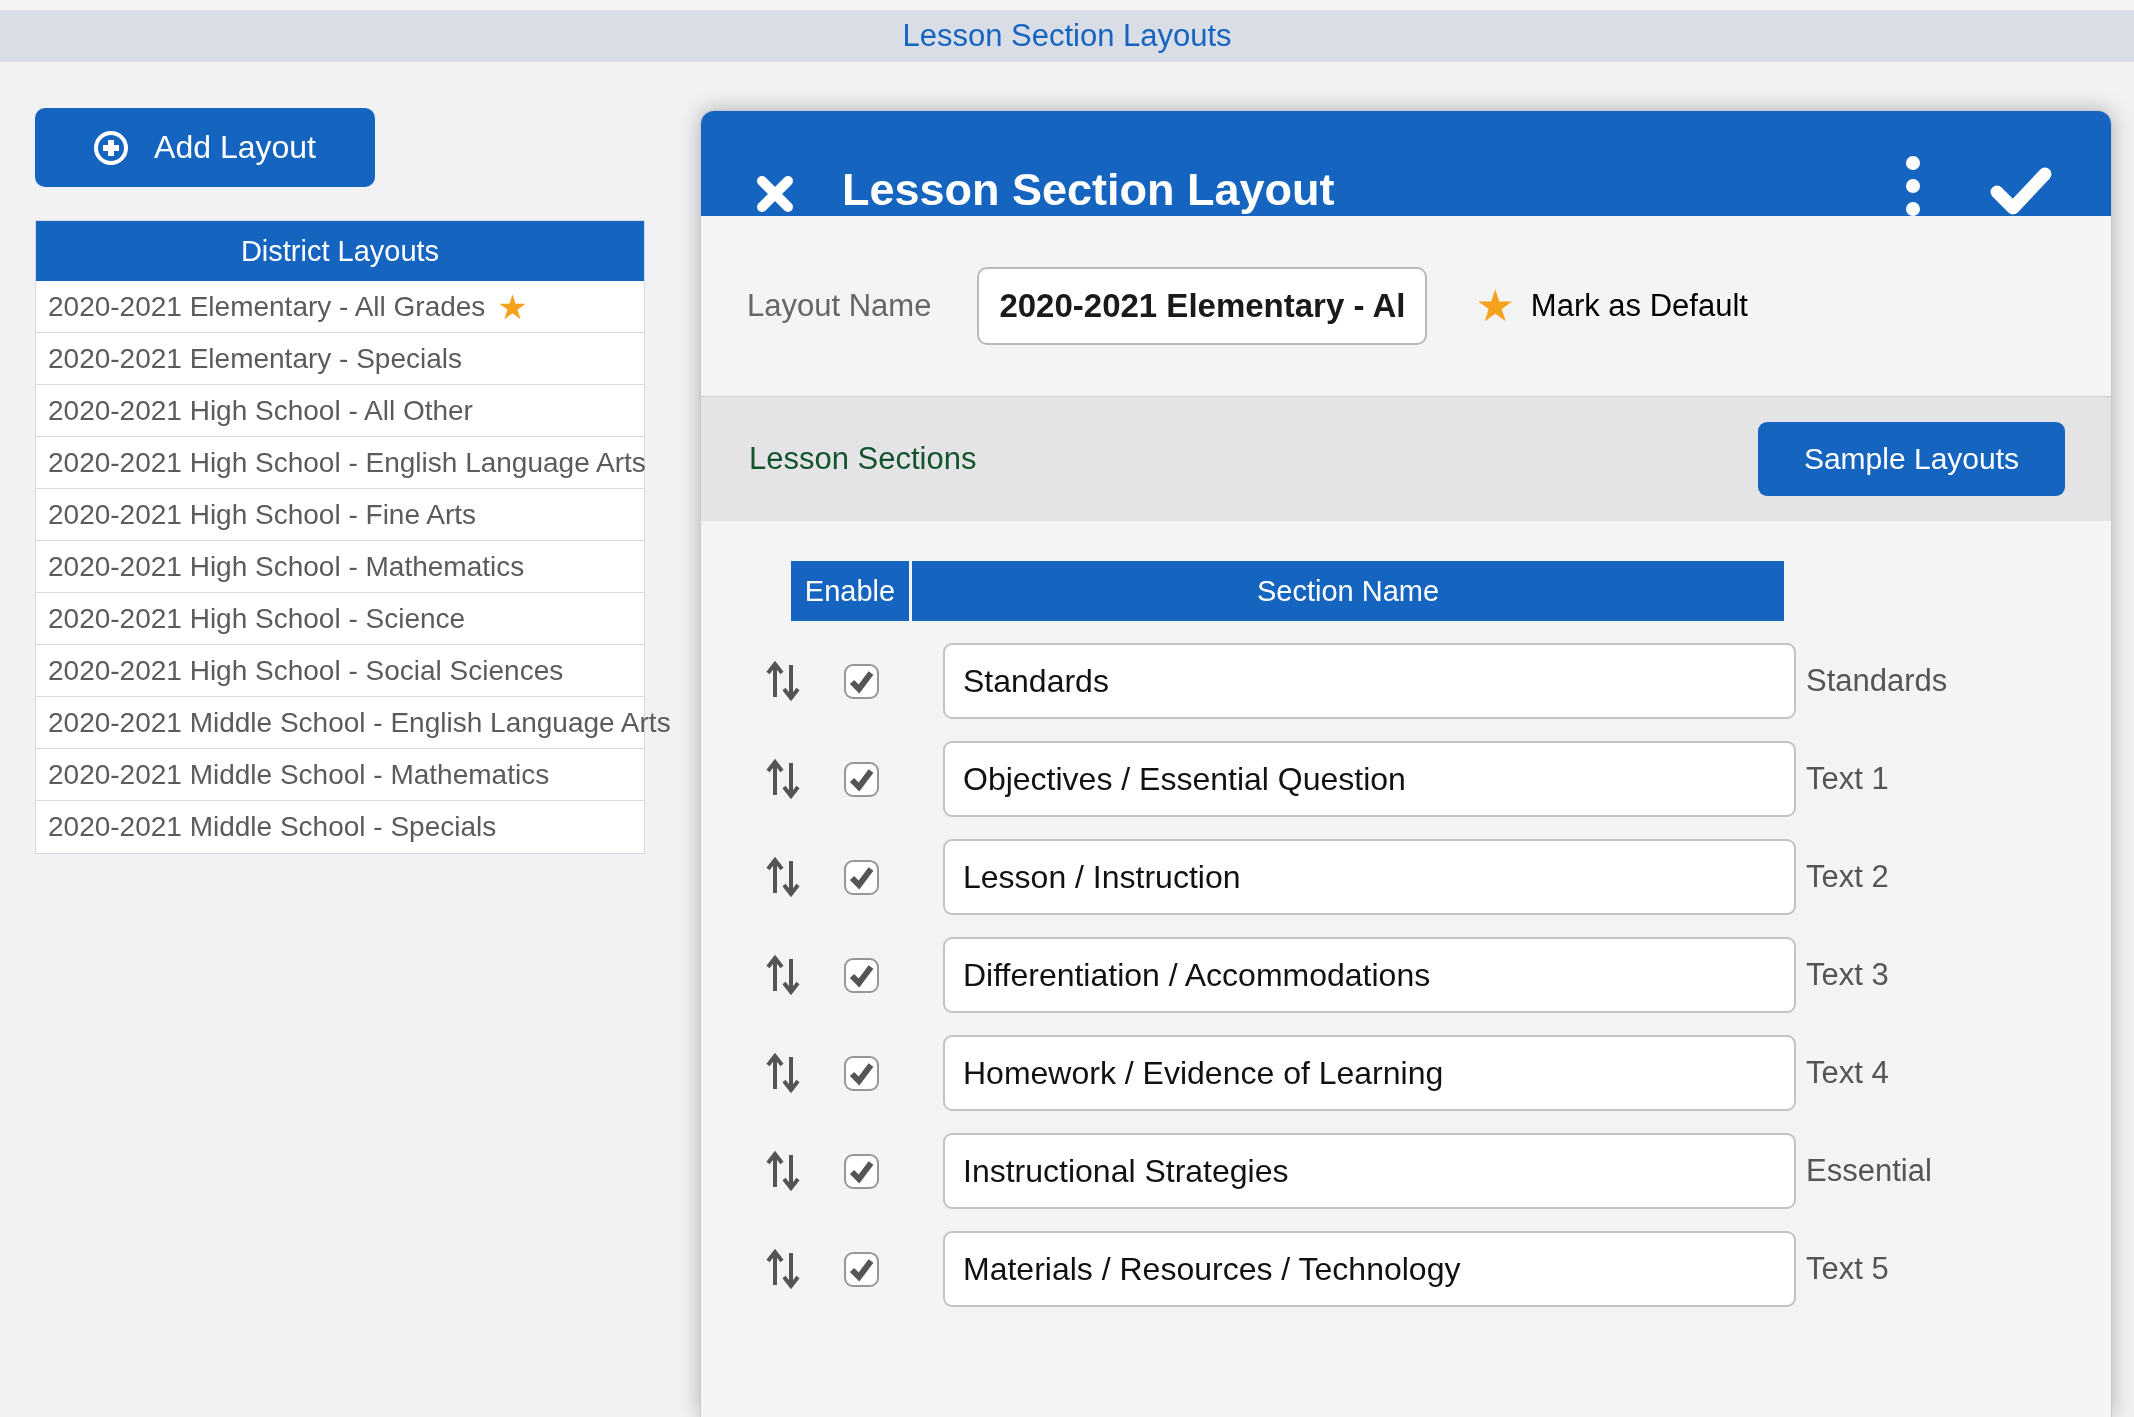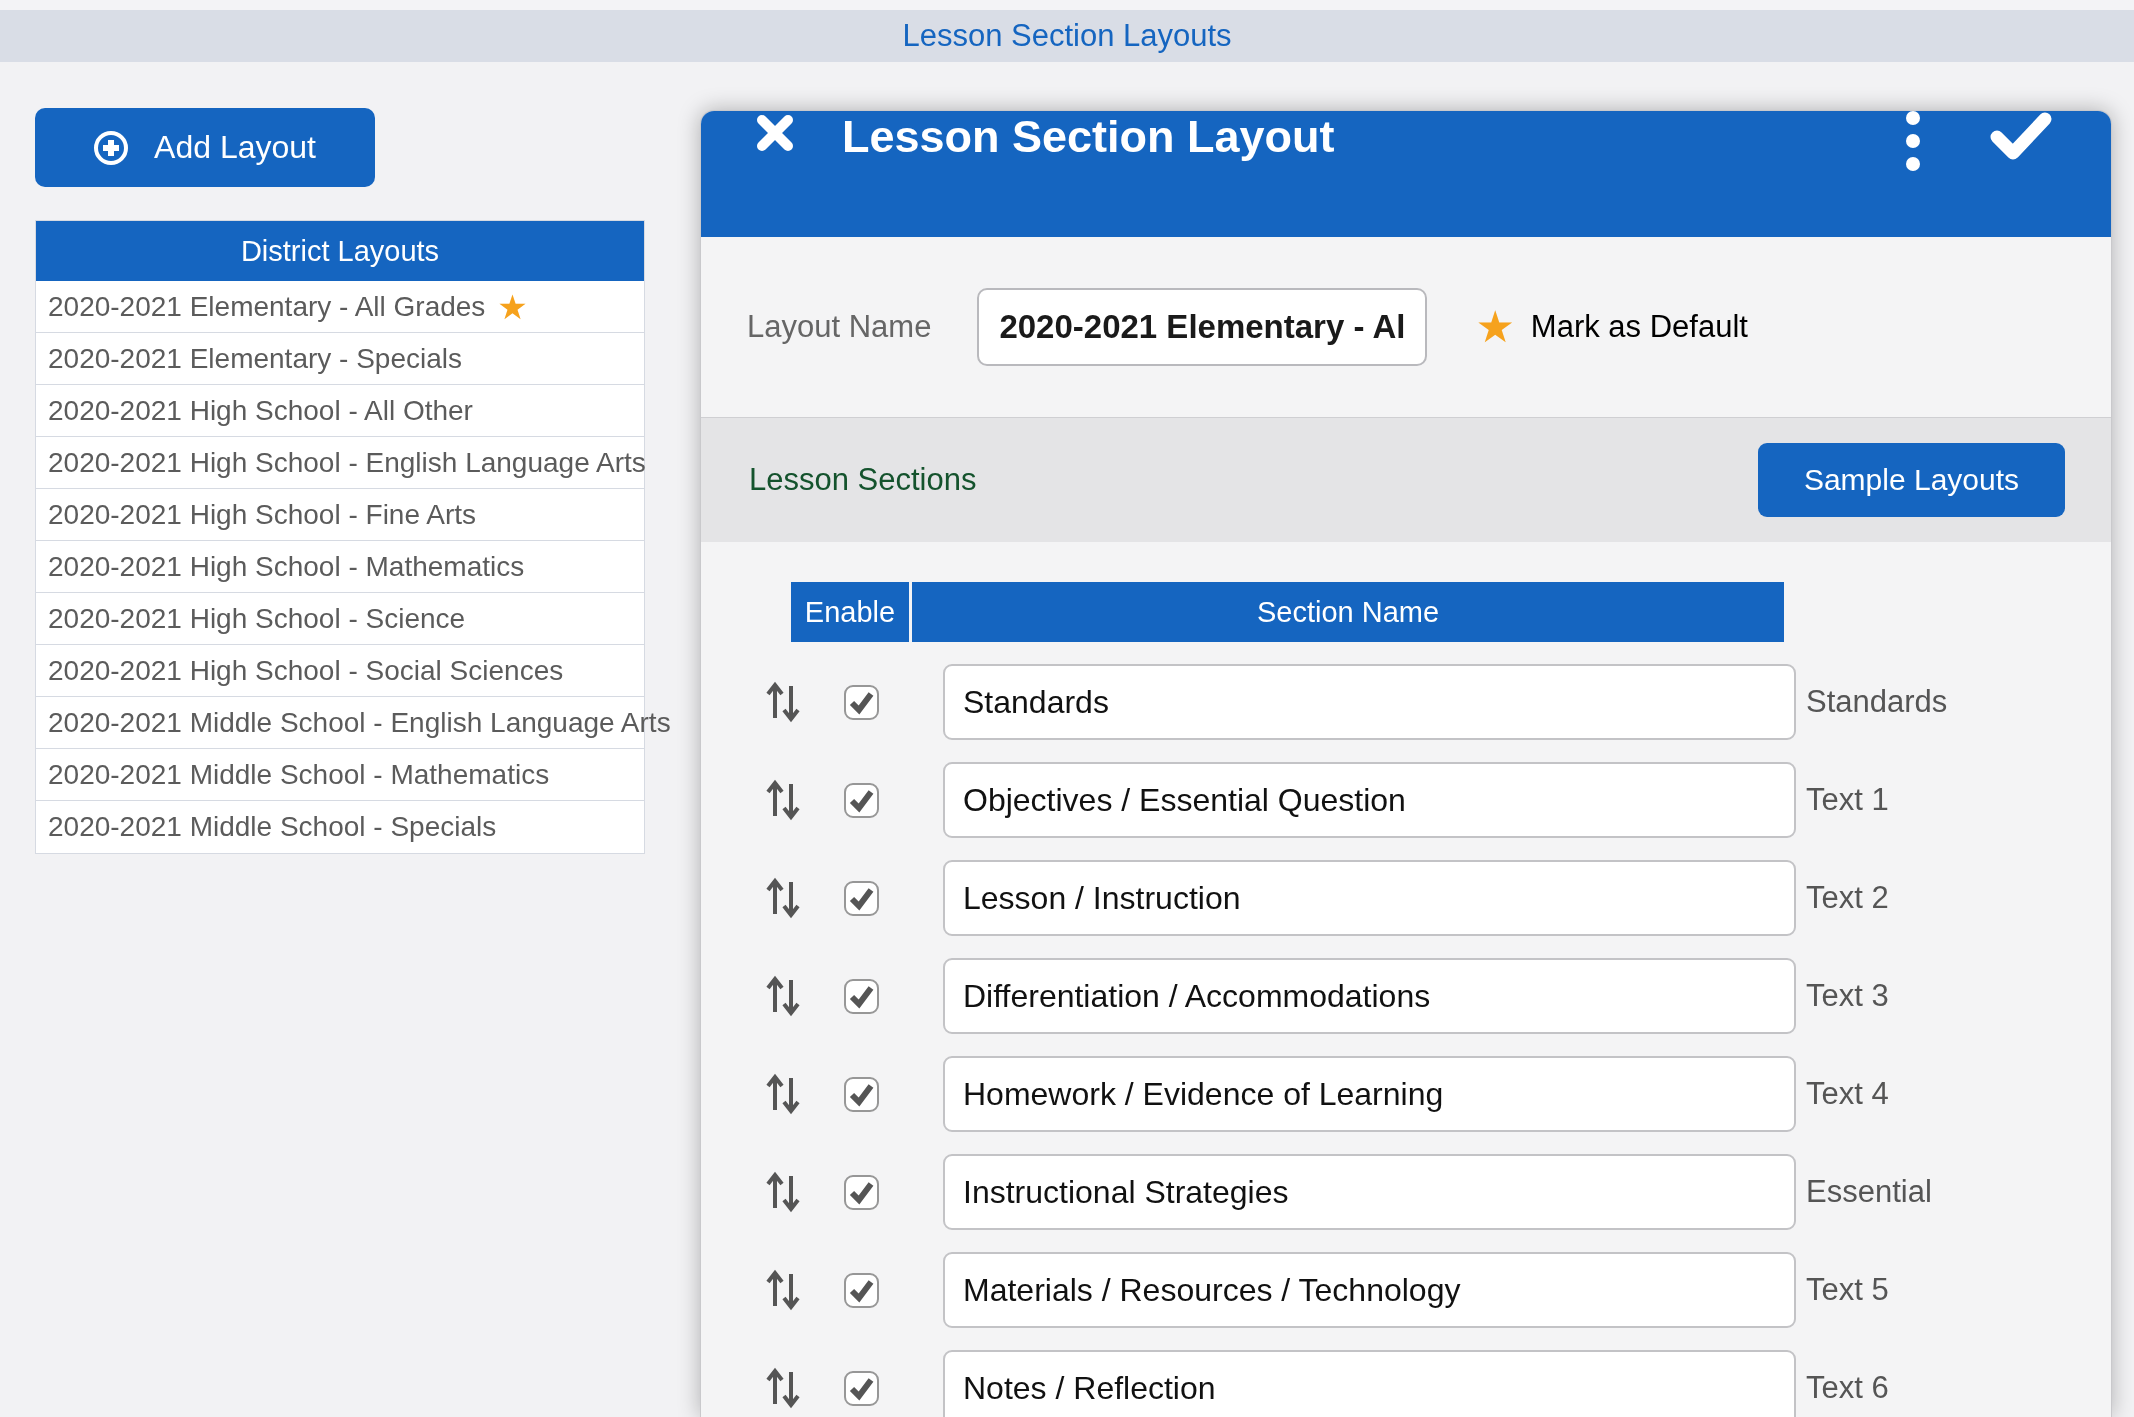--- a/index.html
+++ b/index.html
@@ -41,21 +41,21 @@
   .district-list li:last-child{border-bottom:none;}
   .row-star{color:var(--star);font-size:34px;margin-left:12px;line-height:1;}
 
   
   .modal{
     position:absolute;left:700px;top:48px;width:1412px;height:1307px;
     background:var(--modal-bg);border-radius:14px 14px 0 0;
     box-shadow:0 0 22px rgba(0,0,0,.28);border:1px solid #c9c9cc;border-bottom:none;
     display:flex;flex-direction:column;overflow:hidden;
   }
-  .modal-header{height:126px;background:var(--accent);display:flex;align-items:flex-start;flex:0 0 auto;}
+  .modal-header{height:105px;background:var(--accent);display:flex;align-items:flex-end;flex:0 0 auto;}
   .close-btn{margin-left:52px;width:44px;height:44px;background:none;border:none;cursor:pointer;display:flex;align-items:center;justify-content:center;}
   .modal-title{color:#fff;font-size:45px;font-weight:bold;margin-left:45px;}
   .header-spacer{flex:1;}
   .kebab-btn{background:none;border:none;cursor:pointer;width:40px;height:60px;display:flex;flex-direction:column;align-items:center;justify-content:center;gap:9px;margin-right:56px;}
   .kebab-btn i{width:14px;height:14px;border-radius:50%;background:#fff;}
   .confirm-btn{background:none;border:none;cursor:pointer;margin-right:58px;display:flex;align-items:center;}
 
   .layout-name-row{height:180px;display:flex;align-items:center;flex:0 0 auto;background:var(--modal-bg);}
   .layout-name-label{font-size:31px;color:#666;margin-left:46px;}
   .layout-name-input{
@@ -316,34 +316,17 @@
               </svg>
             </span>
             <span class="checkbox">
               <svg width="31" height="31" viewBox="0 0 31 31">
                 <polyline points="6,16 13,23 25,7" fill="none" stroke="#555" stroke-width="6" stroke-linecap="butt" stroke-linejoin="miter"></polyline>
               </svg>
             </span>
             <input class="section-input" type="text" value="Materials / Resources / Technology" style="">
             <span class="field-label">Text 5</span>
           </div>
-          <div class="section-row">
-            <span class="drag-handle">
-              <svg width="36" height="44" viewBox="0 0 36 44">
-                <line x1="10" y1="8" x2="10" y2="38" stroke="#555" stroke-width="4"></line>
-                <polyline points="3,14 10,5 17,14" fill="none" stroke="#555" stroke-width="4"></polyline>
-                <line x1="26" y1="6" x2="26" y2="36" stroke="#555" stroke-width="4"></line>
-                <polyline points="19,30 26,39 33,30" fill="none" stroke="#555" stroke-width="4"></polyline>
-              </svg>
-            </span>
-            <span class="checkbox">
-              <svg width="31" height="31" viewBox="0 0 31 31">
-                <polyline points="6,16 13,23 25,7" fill="none" stroke="#555" stroke-width="6" stroke-linecap="butt" stroke-linejoin="miter"></polyline>
-              </svg>
-            </span>
-            <input class="section-input" type="text" value="Notes / Reflection" style="">
-            <span class="field-label">Text 6</span>
-          </div>
         </div>
     </div>
 
   </div>
 </div>
 
 </body></html>

